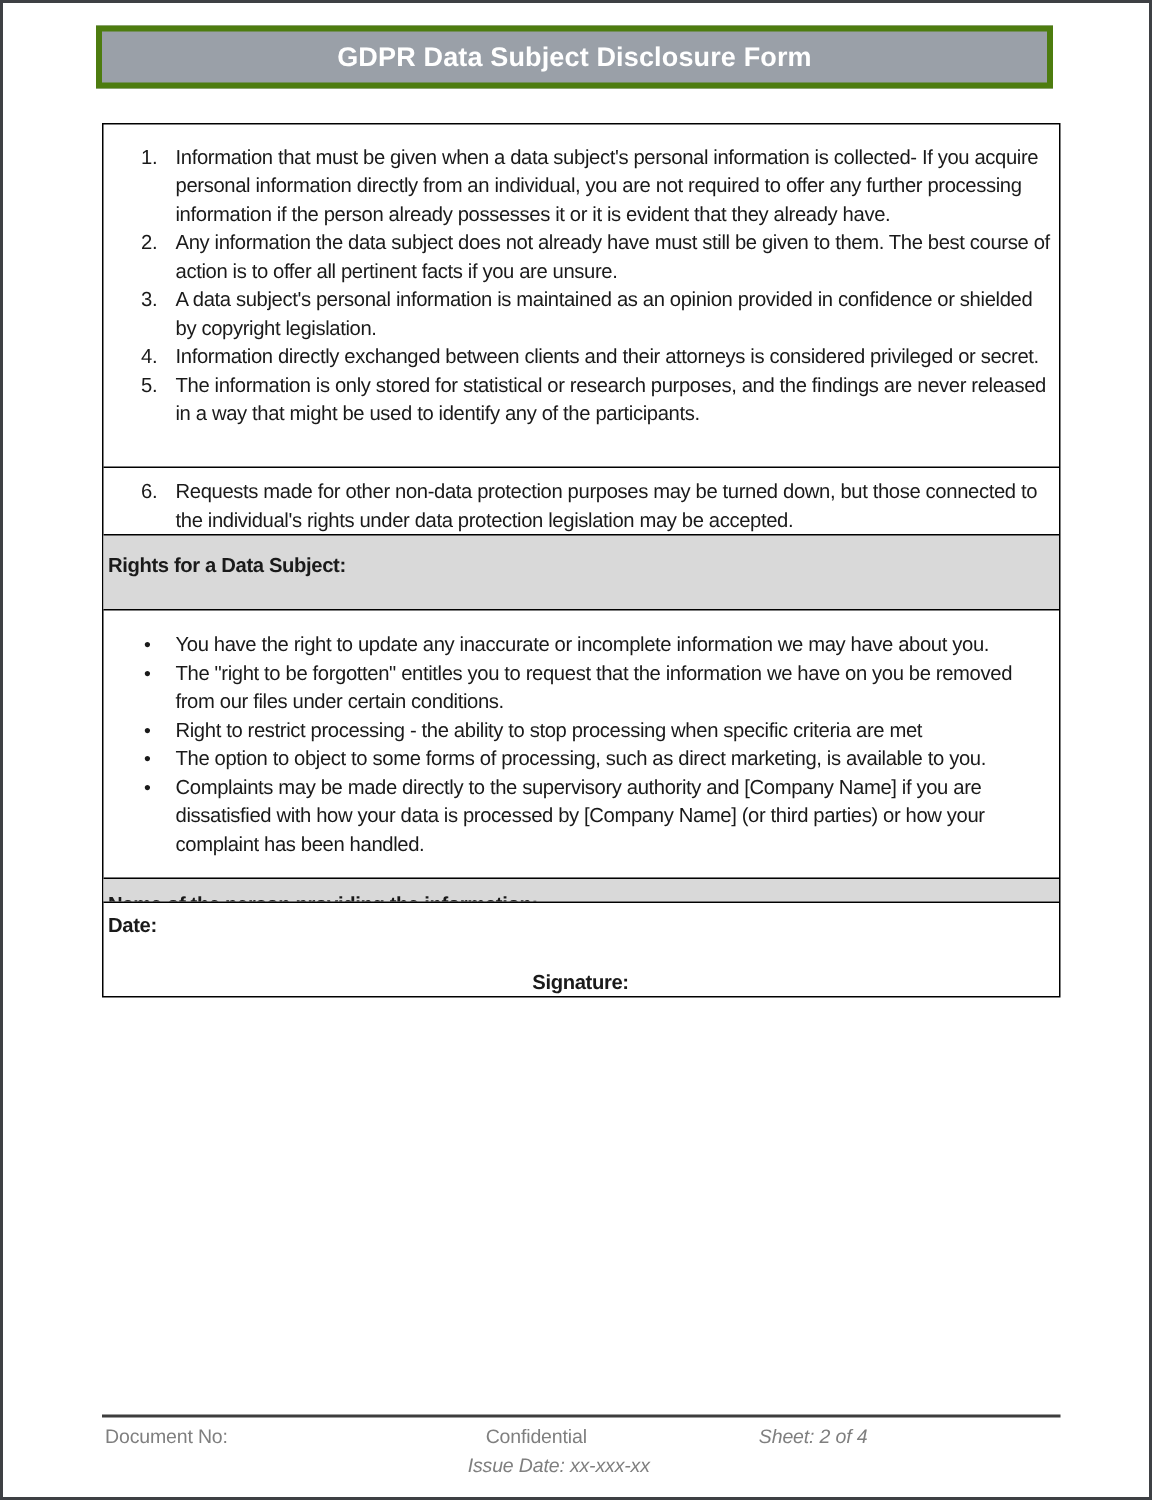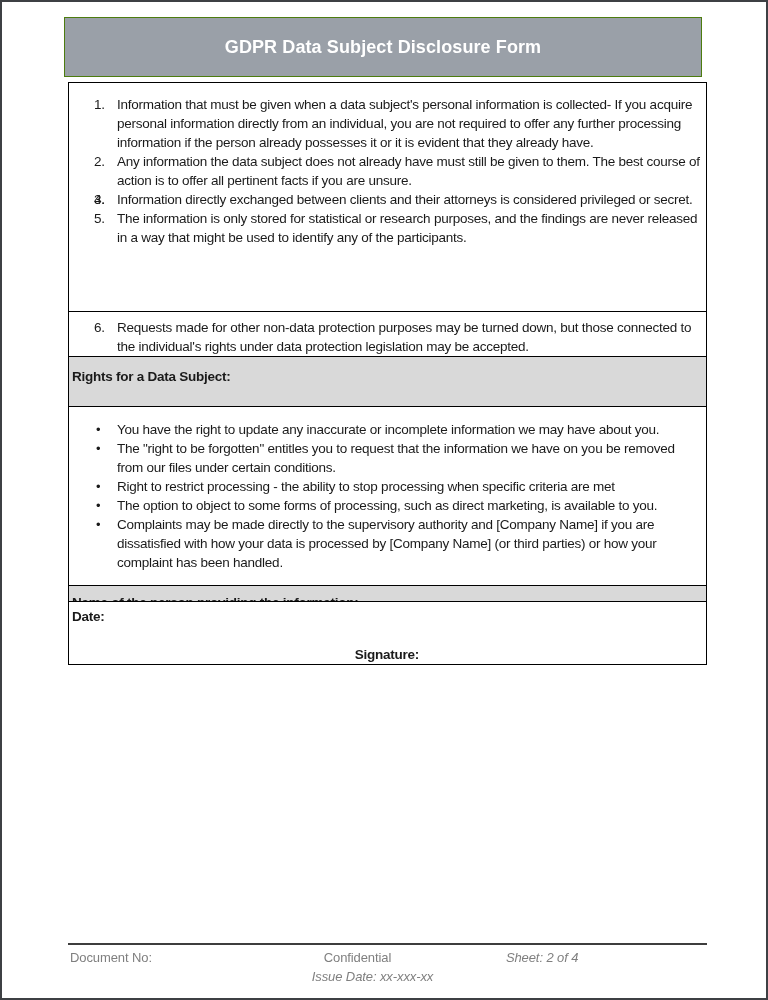--- a/index.html
+++ b/index.html
@@ -13,23 +13,23 @@
   }
   .page {
     position: absolute; left: 0; top: 0;
     width: 768px; height: 1000px;
     background: #ffffff;
     border: 2px solid var(--page-border, #3e4044);
   }
   
   .titlebar {
     position: absolute; left: 62px; top: 15px;
-    width: 638px; height: 60px;
+    width: 638px; height: 42px;
     background: var(--title-bar-bg, #9aa0a8);
-    border: 1px solid #4d7c0f;
+    border: 4px solid #4d7c0f;
     display: flex; align-items: center; justify-content: center;
   }
   .titlebar .title {
     color: var(--title-text, #ffffff);
     font-size: 18px; font-weight: bold; letter-spacing: 0.1px;
   }
   
   .doc-table {
     position: absolute; left: 66px; top: 80px;
     width: 639px;
@@ -83,20 +83,21 @@
       <div class="li">
         <span class="marker">1.</span>
         <span class="txt">Information that must be given when a data subject's personal information is collected- If you acquire personal information directly from an individual, you are not required to offer any further processing information if the person already possesses it or it is evident that they already have.</span>
       </div>
       <div class="li">
         <span class="marker">2.</span>
         <span class="txt">Any information the data subject does not already have must still be given to them. The best course of action is to offer all pertinent facts if you are unsure.</span>
       </div>
       <div class="li">
         <span class="marker">3.</span>
+        <span class="txt">A data subject's personal information is maintained as an opinion provided in confidence or shielded by copyright legislation.</span>
       </div>
       <div class="li">
         <span class="marker">4.</span>
         <span class="txt">Information directly exchanged between clients and their attorneys is considered privileged or secret.</span>
       </div>
       <div class="li">
         <span class="marker">5.</span>
         <span class="txt">The information is only stored for statistical or research purposes, and the findings are never released in a way that might be used to identify any of the participants.</span>
       </div>
     </div>

